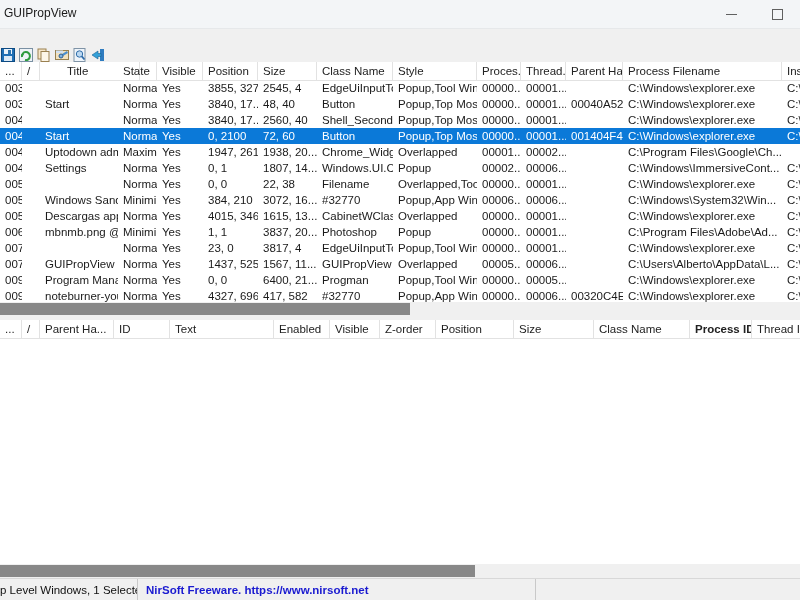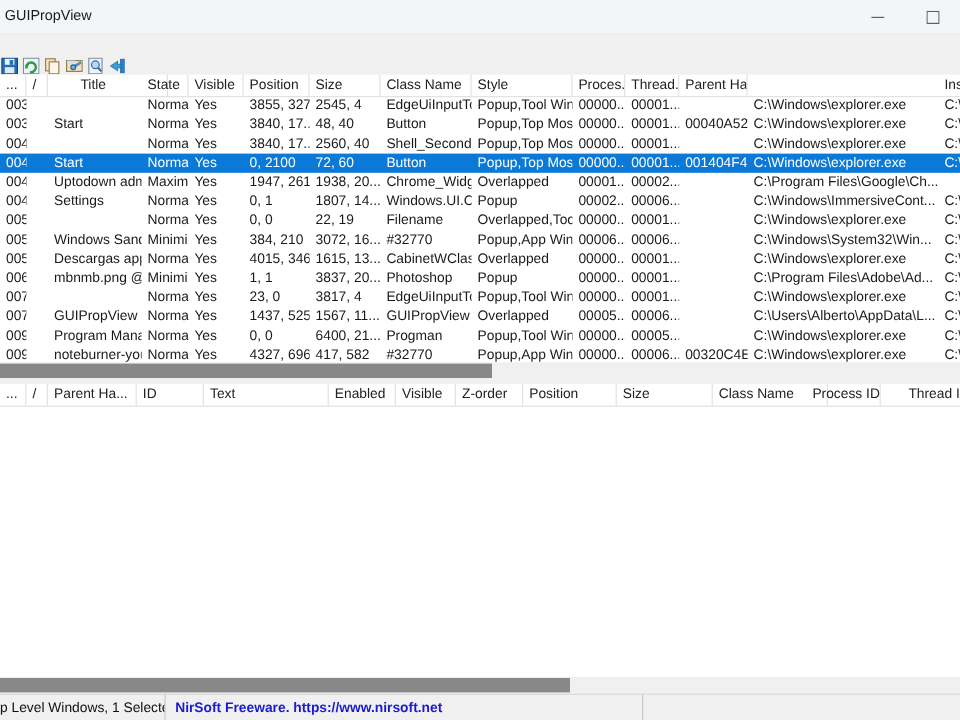--- a/index.html
+++ b/index.html
@@ -224,20 +224,21 @@
         <div class="hcell" style="left: 40px; width: 78px; margin-left: 22px;">Title</div>
         <div class="hcell" style="left: 118px; width: 39px;">State</div>
         <div class="hcell" style="left: 157px; width: 46px;">Visible</div>
         <div class="hcell" style="left: 203px; width: 55px;">Position</div>
         <div class="hcell" style="left: 258px; width: 59px;">Size</div>
         <div class="hcell" style="left: 317px; width: 76px;">Class Name</div>
         <div class="hcell" style="left: 393px; width: 84px;">Style</div>
         <div class="hcell" style="left: 477px; width: 44px;">Proces...</div>
         <div class="hcell" style="left: 521px; width: 45px;">Thread...</div>
         <div class="hcell" style="left: 566px; width: 57px;">Parent Ha...</div>
+        <div class="hcell" style="left: 623px; width: 159px;">Process Filename</div>
         <div class="hcell nosep" style="left: 782px; width: 60px;">Instance H...</div>
       </div>
     <div class="lv-rows" id="top-rows">
         <div class="row">
           <div class="cell" style="left: 0px; width: 22px;">0030...</div>
           <div class="cell" style="left: 22px; width: 18px;"></div>
           <div class="cell" style="left: 40px; width: 78px;"></div>
           <div class="cell" style="left: 118px; width: 39px;">Normal</div>
           <div class="cell" style="left: 157px; width: 46px;">Yes</div>
           <div class="cell" style="left: 203px; width: 55px;">3855, 327</div>
@@ -330,21 +331,21 @@
           <div class="cell" style="left: 623px; width: 159px;">C:\Windows\ImmersiveCont...</div>
           <div class="cell" style="left: 782px; width: 60px;">C:\Windo...</div>
         </div>
         <div class="row">
           <div class="cell" style="left: 0px; width: 22px;">0050...</div>
           <div class="cell" style="left: 22px; width: 18px;"></div>
           <div class="cell" style="left: 40px; width: 78px;"></div>
           <div class="cell" style="left: 118px; width: 39px;">Normal</div>
           <div class="cell" style="left: 157px; width: 46px;">Yes</div>
           <div class="cell" style="left: 203px; width: 55px;">0, 0</div>
-          <div class="cell" style="left: 258px; width: 59px;">22, 19</div>
+          <div class="cell" style="left: 258px; width: 59px;">22, 38</div>
           <div class="cell" style="left: 317px; width: 76px;">Filename</div>
           <div class="cell" style="left: 393px; width: 84px;">Overlapped,Too...</div>
           <div class="cell" style="left: 477px; width: 44px;">00000...</div>
           <div class="cell" style="left: 521px; width: 45px;">00001...</div>
           <div class="cell" style="left: 566px; width: 57px;"></div>
           <div class="cell" style="left: 623px; width: 159px;">C:\Windows\explorer.exe</div>
           <div class="cell" style="left: 782px; width: 60px;">C:\WIND...</div>
         </div>
         <div class="row">
           <div class="cell" style="left: 0px; width: 22px;">0050...</div>
@@ -473,21 +474,21 @@
         <div class="hcell" style="left: 22px; width: 18px;">/</div>
         <div class="hcell" style="left: 40px; width: 74px;">Parent Ha...</div>
         <div class="hcell" style="left: 114px; width: 56px;">ID</div>
         <div class="hcell" style="left: 170px; width: 104px;">Text</div>
         <div class="hcell" style="left: 274px; width: 56px;">Enabled</div>
         <div class="hcell" style="left: 330px; width: 50px;">Visible</div>
         <div class="hcell" style="left: 380px; width: 56px;">Z-order</div>
         <div class="hcell" style="left: 436px; width: 78px;">Position</div>
         <div class="hcell" style="left: 514px; width: 80px;">Size</div>
         <div class="hcell" style="left: 594px; width: 96px;">Class Name</div>
-        <div class="hcell" style="left: 672px; width: 62px;">Process ID</div>
+        <div class="hcell" style="left: 690px; width: 62px; font-weight: bold;">Process ID</div>
         <div class="hcell" style="left: 752px; width: 62px;">Thread ID</div>
       </div>
     <div class="lv-rows" id="bottom-rows"></div>
   </div>
 
   <div class="hscroll" id="bottom-scroll" style="left:0; top:564px; width:800px;">
     <div class="thumb" id="bottom-thumb" style="left: 0px; width: 475px; background: rgb(136, 136, 136);"></div>
   </div>
 
   <div class="statusbar" style="top:578px;">

